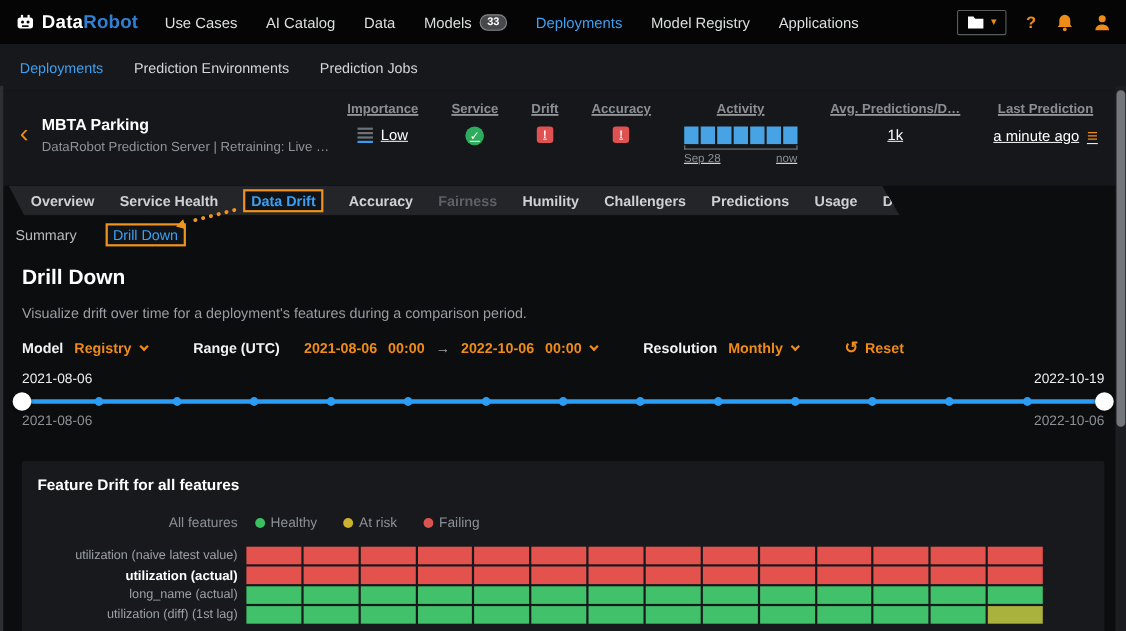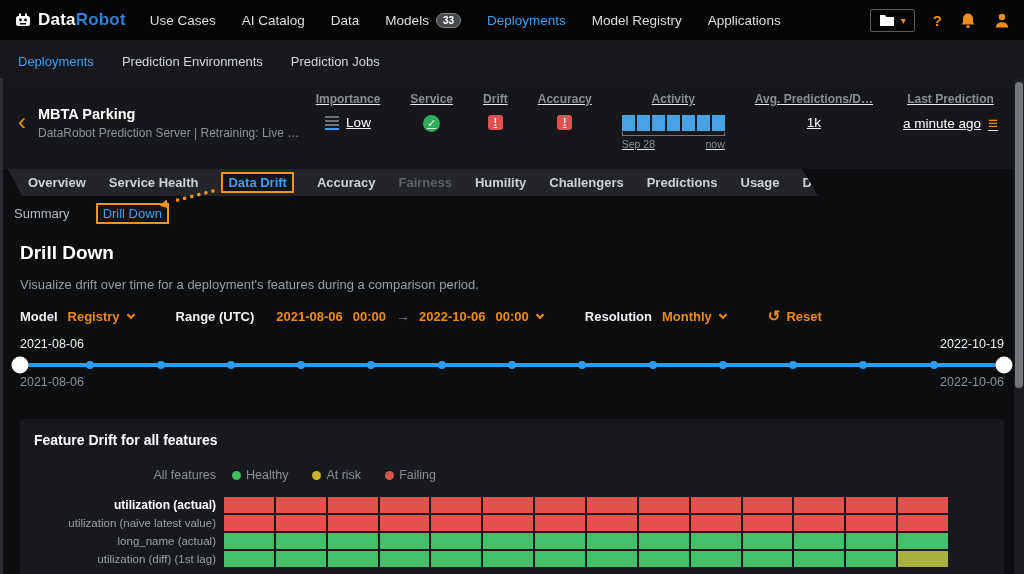--- a/index.html
+++ b/index.html
@@ -344,41 +344,41 @@
             <span class="lg-dot" style="background: rgb(204, 177, 46);"></span>
             <span>At risk</span>
           </span>
           <span class="legend-item">
             <span class="lg-dot" style="background: rgb(217, 84, 80);"></span>
             <span>Failing</span>
           </span>
         </span>
     </div>
     <div class="heatmap" id="heatmap">
+        <div class="hm-row">
+          <div class="hm-label">utilization (naive latest value)</div>
+          <div class="hm-cells">
+            <div class="hm-cell" style="background: rgb(228, 82, 78);"></div>
+            <div class="hm-cell" style="background: rgb(228, 82, 78);"></div>
+            <div class="hm-cell" style="background: rgb(228, 82, 78);"></div>
+            <div class="hm-cell" style="background: rgb(228, 82, 78);"></div>
+            <div class="hm-cell" style="background: rgb(228, 82, 78);"></div>
+            <div class="hm-cell" style="background: rgb(228, 82, 78);"></div>
+            <div class="hm-cell" style="background: rgb(228, 82, 78);"></div>
+            <div class="hm-cell" style="background: rgb(228, 82, 78);"></div>
+            <div class="hm-cell" style="background: rgb(228, 82, 78);"></div>
+            <div class="hm-cell" style="background: rgb(228, 82, 78);"></div>
+            <div class="hm-cell" style="background: rgb(228, 82, 78);"></div>
+            <div class="hm-cell" style="background: rgb(228, 82, 78);"></div>
+            <div class="hm-cell" style="background: rgb(228, 82, 78);"></div>
+            <div class="hm-cell" style="background: rgb(228, 82, 78);"></div>
+          </div>
+        </div>
         <div class="hm-row em">
           <div class="hm-label">utilization (actual)</div>
-          <div class="hm-cells">
-            <div class="hm-cell" style="background: rgb(228, 82, 78);"></div>
-            <div class="hm-cell" style="background: rgb(228, 82, 78);"></div>
-            <div class="hm-cell" style="background: rgb(228, 82, 78);"></div>
-            <div class="hm-cell" style="background: rgb(228, 82, 78);"></div>
-            <div class="hm-cell" style="background: rgb(228, 82, 78);"></div>
-            <div class="hm-cell" style="background: rgb(228, 82, 78);"></div>
-            <div class="hm-cell" style="background: rgb(228, 82, 78);"></div>
-            <div class="hm-cell" style="background: rgb(228, 82, 78);"></div>
-            <div class="hm-cell" style="background: rgb(228, 82, 78);"></div>
-            <div class="hm-cell" style="background: rgb(228, 82, 78);"></div>
-            <div class="hm-cell" style="background: rgb(228, 82, 78);"></div>
-            <div class="hm-cell" style="background: rgb(228, 82, 78);"></div>
-            <div class="hm-cell" style="background: rgb(228, 82, 78);"></div>
-            <div class="hm-cell" style="background: rgb(228, 82, 78);"></div>
-          </div>
-        </div>
-        <div class="hm-row">
-          <div class="hm-label">utilization (naive latest value)</div>
           <div class="hm-cells">
             <div class="hm-cell" style="background: rgb(228, 82, 78);"></div>
             <div class="hm-cell" style="background: rgb(228, 82, 78);"></div>
             <div class="hm-cell" style="background: rgb(228, 82, 78);"></div>
             <div class="hm-cell" style="background: rgb(228, 82, 78);"></div>
             <div class="hm-cell" style="background: rgb(228, 82, 78);"></div>
             <div class="hm-cell" style="background: rgb(228, 82, 78);"></div>
             <div class="hm-cell" style="background: rgb(228, 82, 78);"></div>
             <div class="hm-cell" style="background: rgb(228, 82, 78);"></div>
             <div class="hm-cell" style="background: rgb(228, 82, 78);"></div>

